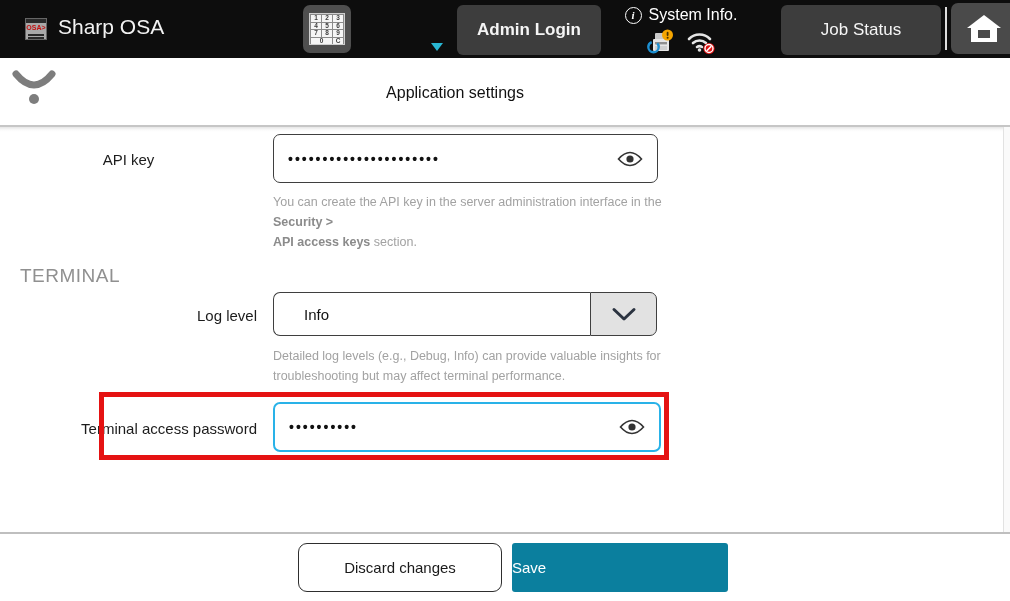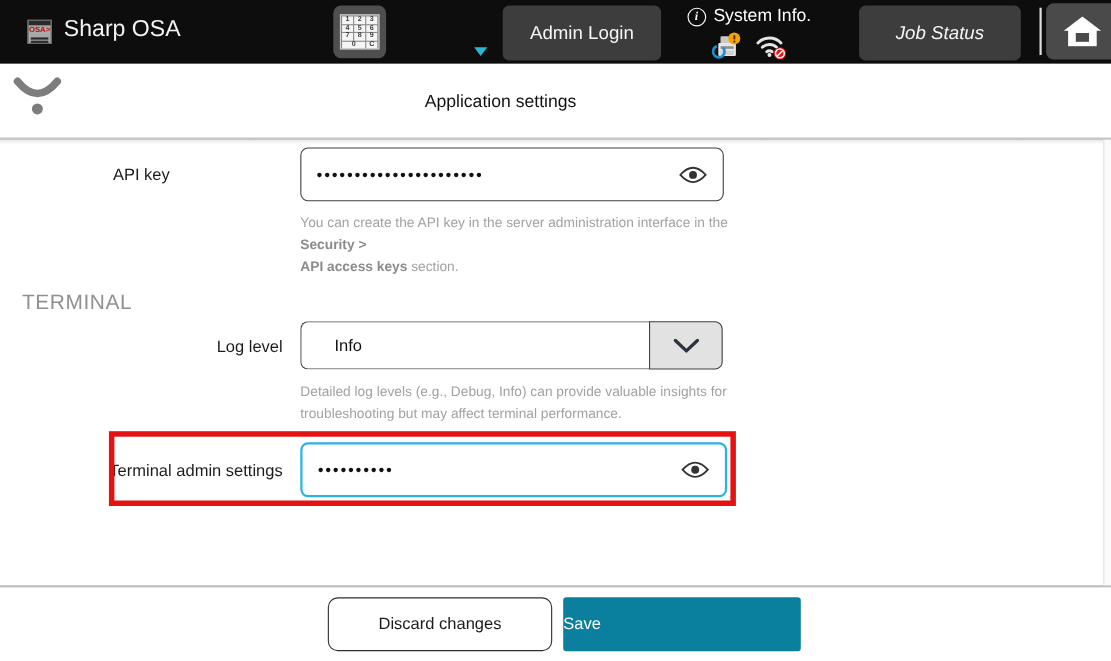--- a/index.html
+++ b/index.html
@@ -15,22 +15,22 @@
   .brand { position:absolute; left:58px; top:15px; color:#f2f2f2; font-size:21px; }
 
   .keypad-btn { position:absolute; left:303px; top:5px; width:48px; height:48px; background:#4f4f4f; border-radius:7px; display:flex; align-items:center; justify-content:center; cursor:pointer; }
   .keypad { width:36px; height:32px; background:#8a8a8a; border:1px solid #cfcfcf; display:grid; grid-template-columns:1fr 1fr 1fr; grid-auto-rows:1fr; gap:1px; padding:1px; }
   .keypad .key { background:#f5f5f5; color:#3d3d3d; font-size:6.5px; font-weight:bold; display:flex; align-items:center; justify-content:center; line-height:1; }
   .keypad .key-zero { grid-column: span 2; }
 
   .dd-triangle { position:absolute; left:431px; top:43px; width:0; height:0; border-left:6px solid transparent; border-right:6px solid transparent; border-top:8px solid #29b7d3; }
 
   .bar-btn { position:absolute; top:5px; height:50px; background:#3d3d3d; border-radius:6px; color:#f5f5f5; font-size:17px; display:flex; align-items:center; justify-content:center; cursor:pointer; }
-  .btn-admin { left:457px; width:144px; }
-  .btn-jobs  { left:781px; width:147px;font-style:italic; }
+  .btn-admin { left:457px; width:144px;font-weight:bold; }
+  .btn-jobs  { left:781px; width:160px; }
 
   .sysinfo { position:absolute; left:608px; top:4px; width:146px; height:52px; cursor:pointer; }
   .sysinfo .row1 { display:flex; align-items:center; justify-content:center; gap:7px; color:#fff; font-size:16px; height:22px; }
   .info-circle { width:17px; height:17px; border:1.7px solid #fff; border-radius:50%; color:#fff; font-size:11px; font-weight:bold; display:flex; align-items:center; justify-content:center; font-family:"Liberation Serif", serif; font-style:italic; }
   .sysinfo .row2 { display:flex; align-items:flex-end; justify-content:center; gap:12px; margin-top:3px; height:26px; }
 
   .vsep { position:absolute; left:945px; top:7px; width:2px; height:43px; background:#dedede; }
   .home-btn { position:absolute; left:951px; top:3px; width:66px; height:51px; background:#4a4a4a; border-radius:7px; display:flex; align-items:center; justify-content:center; cursor:pointer; }
 
   
@@ -180,21 +180,21 @@
   <div class="log-group">
     <div class="log-field">Info</div>
     <div class="log-btn">
       <svg width="26" height="15" viewBox="0 0 26 15">
         <polyline points="3,2.5 13,12 23,2.5" fill="none" stroke="#2b3340" stroke-width="3" stroke-linecap="round" stroke-linejoin="round"></polyline>
       </svg>
     </div>
   </div>
   <div class="help log-help"><span>Detailed log levels (e.g., Debug, Info) can provide valuable insights for</span><br><span>troubleshooting but may affect terminal performance.</span></div>
 
-  <div class="field-label lbl-pwd">Terminal admin settings</div>
+  <div class="field-label lbl-pwd">Terminal access password</div>
   <div class="text-input pwd-input">
     <span class="masked">••••••••••</span>
     <span class="eye-wrap">
       <svg width="26" height="18" viewBox="0 0 26 18">
         <path d="M1.5 9 Q13 -4 24.5 9 Q13 22 1.5 9 Z" fill="none" stroke="#333" stroke-width="1.6"></path>
         <circle cx="13" cy="9" r="3.6" fill="#333"></circle>
       </svg>
     </span>
   </div>
   <div class="annotation"></div>

